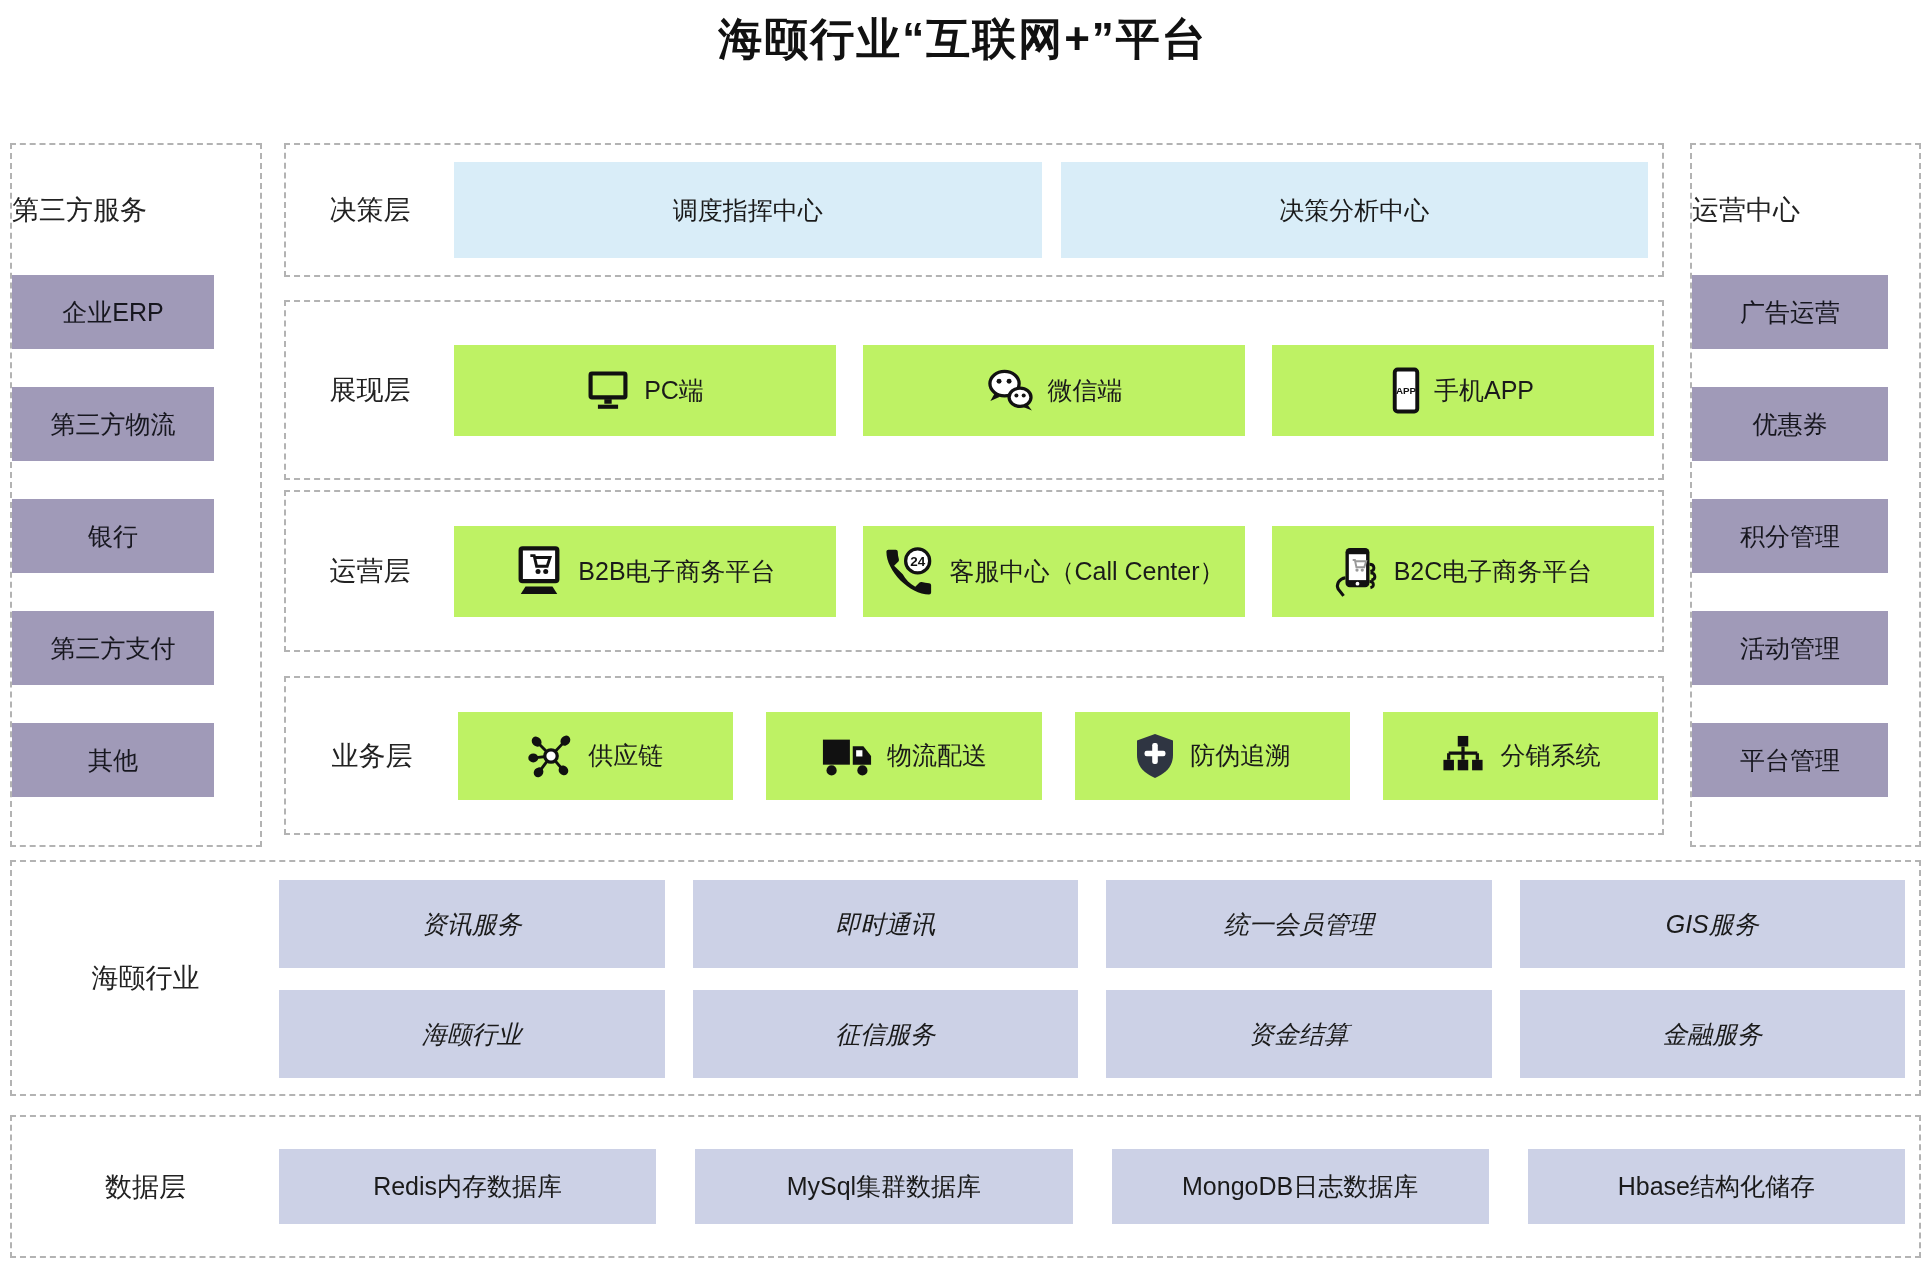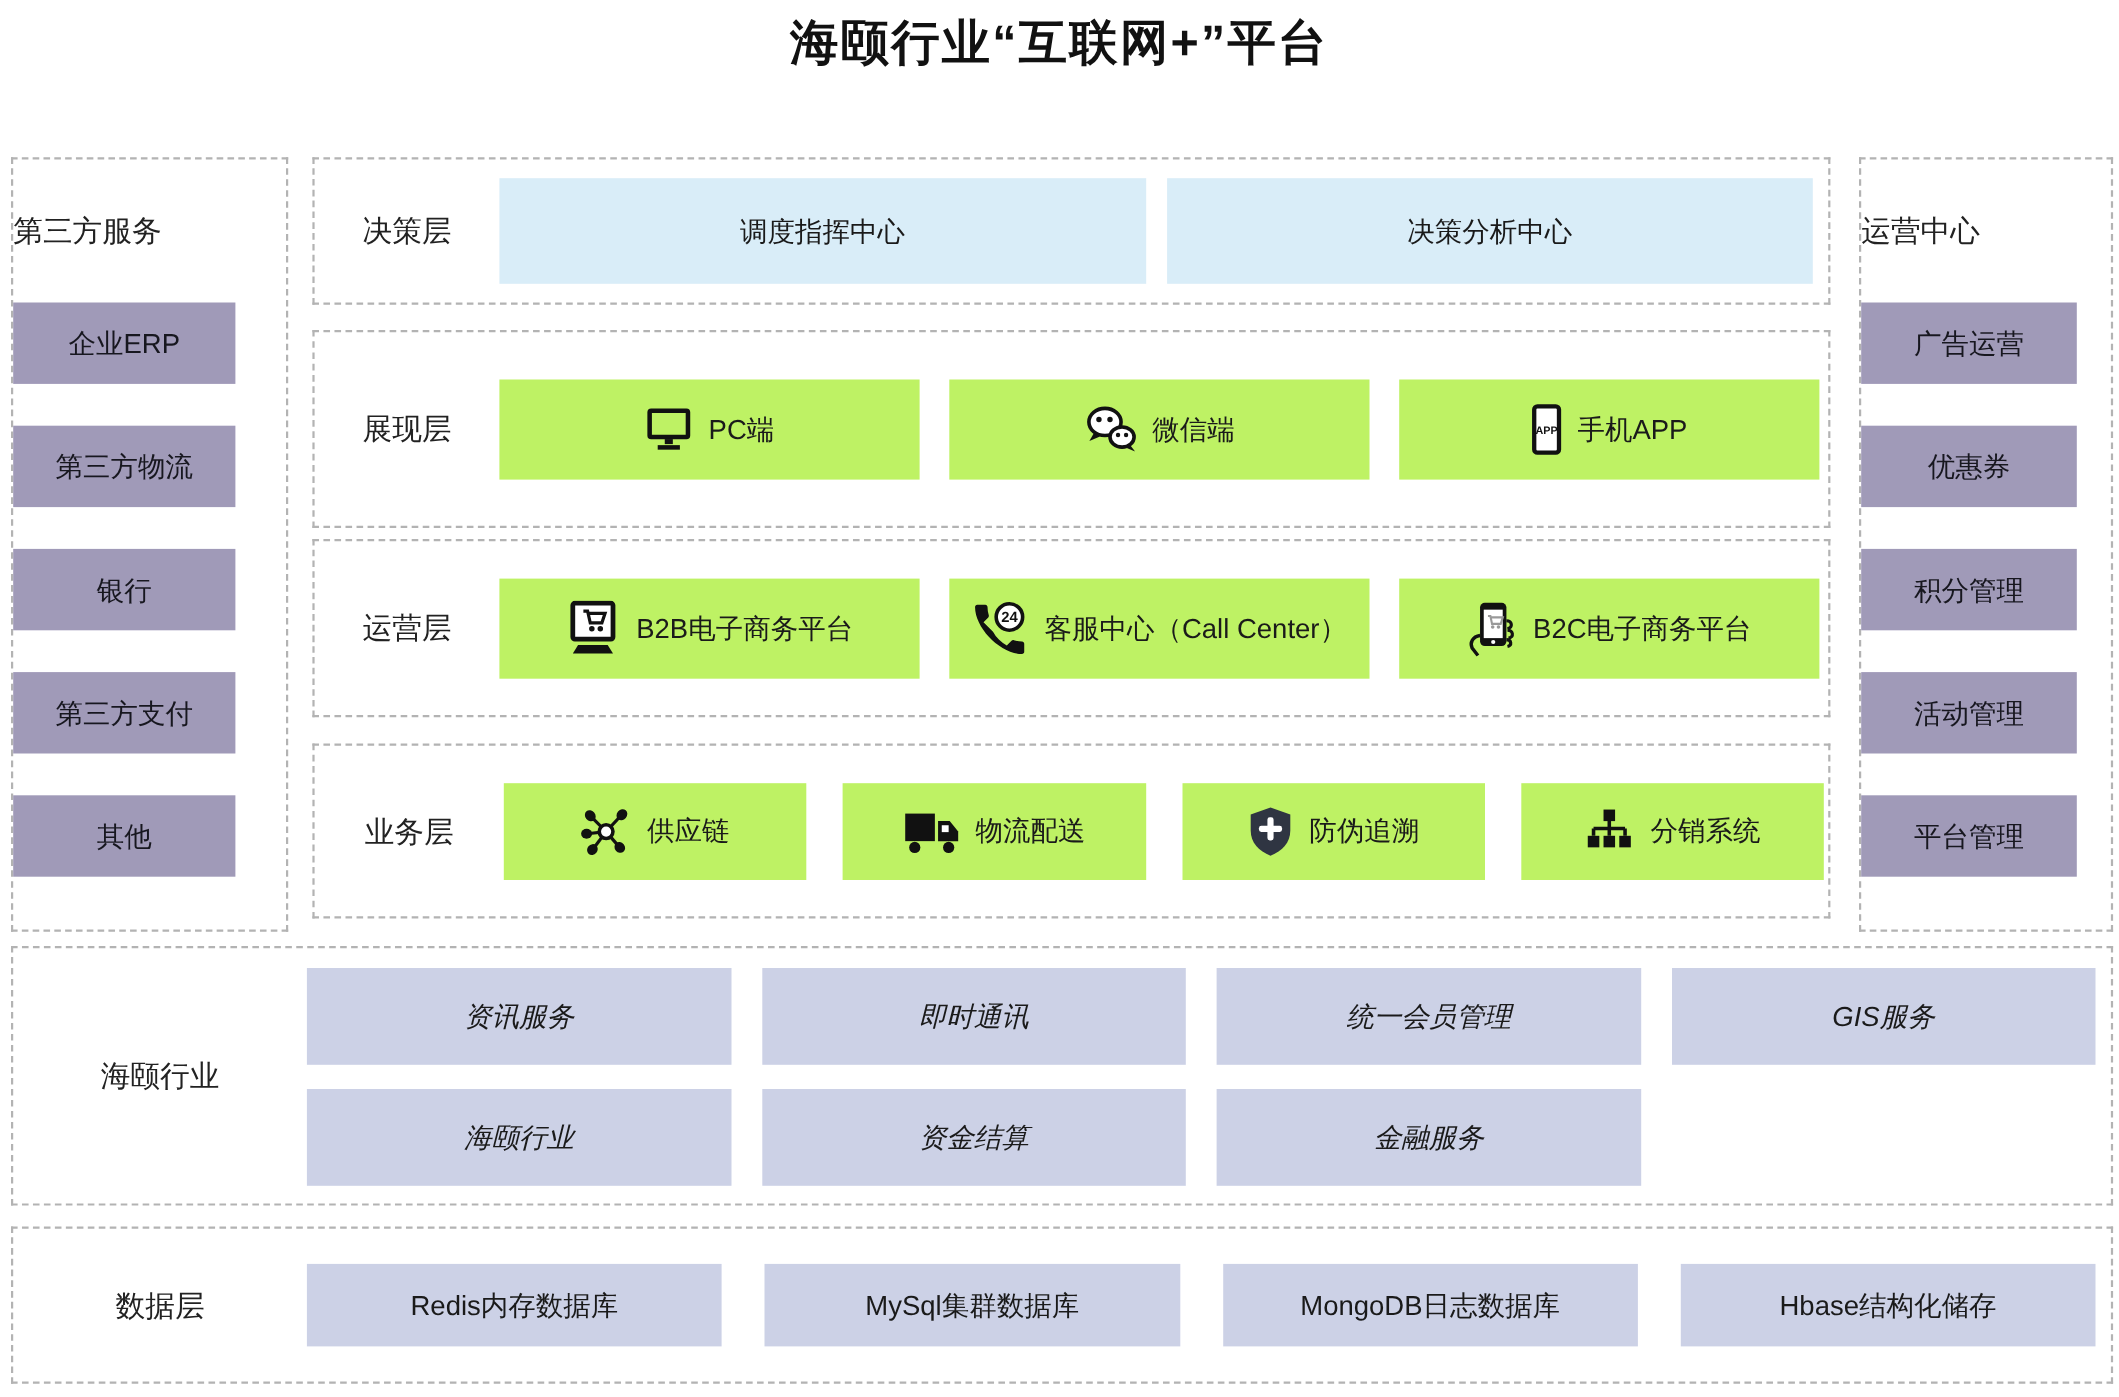--- a/index.html
+++ b/index.html
@@ -228,20 +228,21 @@
 </div>
 
 <div class="panel bottom-panel" style="left:10px;top:860px;width:1911px;height:236px;">
   <div class="big-label">海颐行业</div>
   <div class="base-grid">
     <div class="box periw">资讯服务</div>
     <div class="box periw">即时通讯</div>
     <div class="box periw">统一会员管理</div>
     <div class="box periw">GIS服务</div>
     <div class="box periw">海颐行业</div>
+    <div class="box periw">征信服务</div>
     <div class="box periw">资金结算</div>
     <div class="box periw">金融服务</div>
   </div>
 </div>
 
 <div class="panel bottom-panel" style="left:10px;top:1115px;width:1911px;height:143px;">
   <div class="big-label">数据层</div>
   <div class="data-grid">
     <div class="box periw">Redis内存数据库</div>
     <div class="box periw">MySql集群数据库</div>

